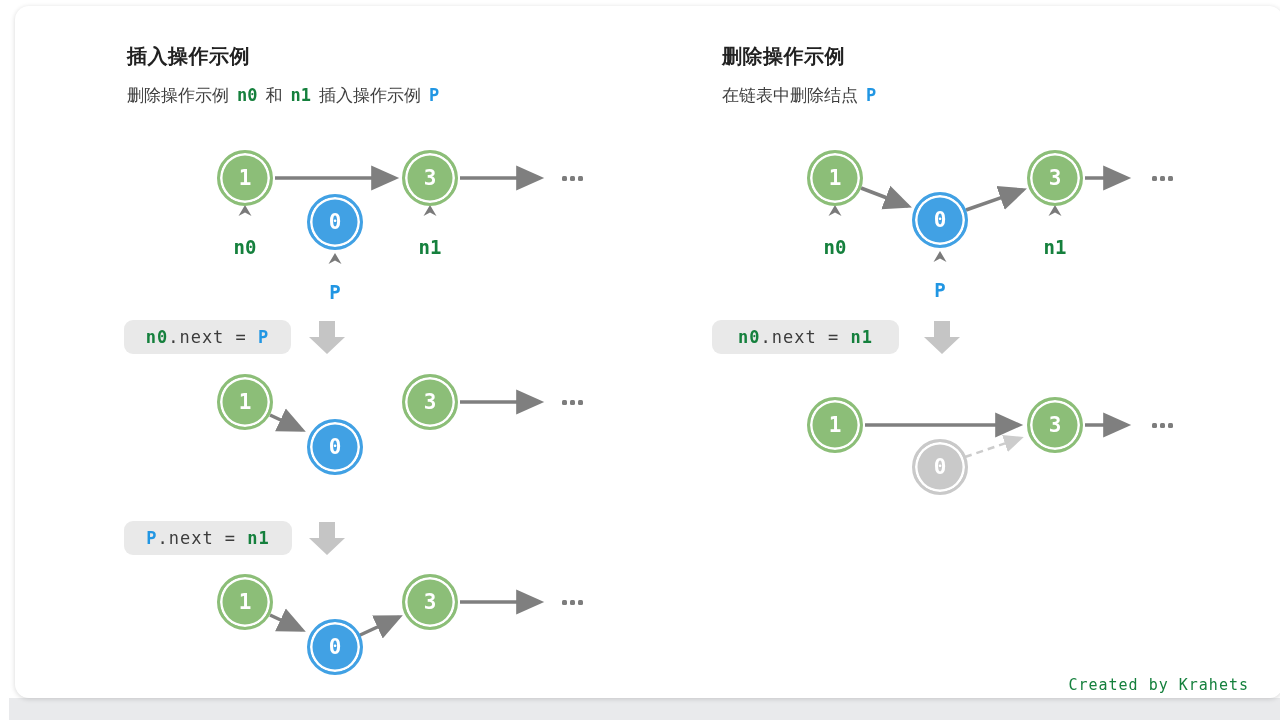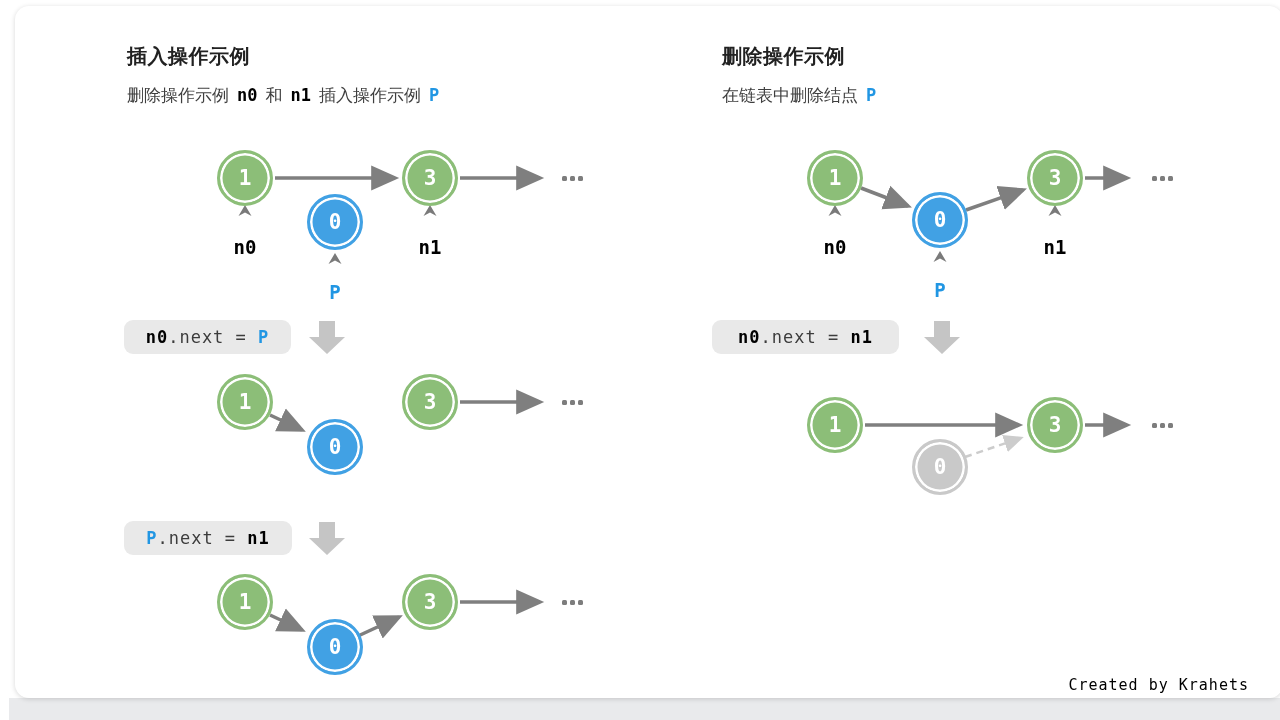--- a/index.html
+++ b/index.html
@@ -7,21 +7,21 @@
   body { background:#ffffff; font-family:"Liberation Sans", sans-serif; overflow:hidden; }
   .stage { position:relative; width:1280px; height:720px;margin-left:9px; }
   .bottom-strip { position:absolute; left:0; top:698px; width:1280px; height:22px; background:#E9EAEC; }
   .card { position:absolute; left:6px; top:6px; width:1268px; height:692px; background:#ffffff;
           border-radius:14px; box-shadow:0 1px 5px rgba(0,0,0,0.16); }
   .svg-overlay { position:absolute; left:0; top:0; width:1280px; height:720px; pointer-events:none; }
 
   .sec-title { position:absolute; font-size:20px; font-weight:700; color:#212121; letter-spacing:0.5px; }
   .sec-sub { position:absolute; font-size:17px; color:#3F3F3F; display:flex; align-items:baseline; white-space:pre; }
   .tok { font-family:"DejaVu Sans Mono", monospace; font-weight:700; margin:0 8px; font-size:17px; }
-  .tok-green { color:#000000; }
+  .tok-green { color:#15803d; }
   .tok-blue { color:#2196E3; }
 
   .node { position:absolute; width:56px; height:56px; border-radius:50%;
           border:3px solid; box-shadow:inset 0 0 0 2.5px #ffffff;
           display:flex; align-items:center; justify-content:center;
           font-family:"DejaVu Sans Mono", monospace; font-weight:700; font-size:21px; color:#ffffff; }
   .node-green { background:#8CBE78; border-color:#8CBE78; }
   .node-blue  { background:#41A1E4; border-color:#41A1E4; }
   .node-gray  { background:#C9C9C9; border-color:#C9C9C9; }
 
@@ -31,21 +31,21 @@
   .codebox { position:absolute; height:34px; background:#E9E9E9; border-radius:9px;
              display:flex; align-items:center; justify-content:center;
              font-family:"DejaVu Sans Mono", monospace; font-size:17px; letter-spacing:1px;
              color:#3C3C3C; white-space:pre; }
   .codebox b { font-weight:700; }
 
   .dots { position:absolute; display:flex; gap:3px; }
   .dots i { display:block; width:5px; height:5px; background:#7D7D7D; border-radius:1.5px; }
 
   .footer { position:absolute; top:676px; right:40px; font-family:"DejaVu Sans Mono", monospace;
-            font-size:15px; color:#000000; letter-spacing:1px; }
+            font-size:15px; color:#15803d; letter-spacing:1px; }
 </style>
 </head>
 <body>
 
 <div class="stage">
   <div class="bottom-strip"></div>
   <div class="card"></div>
 
   <svg class="svg-overlay" viewBox="0 0 1280 720">
     <defs>

